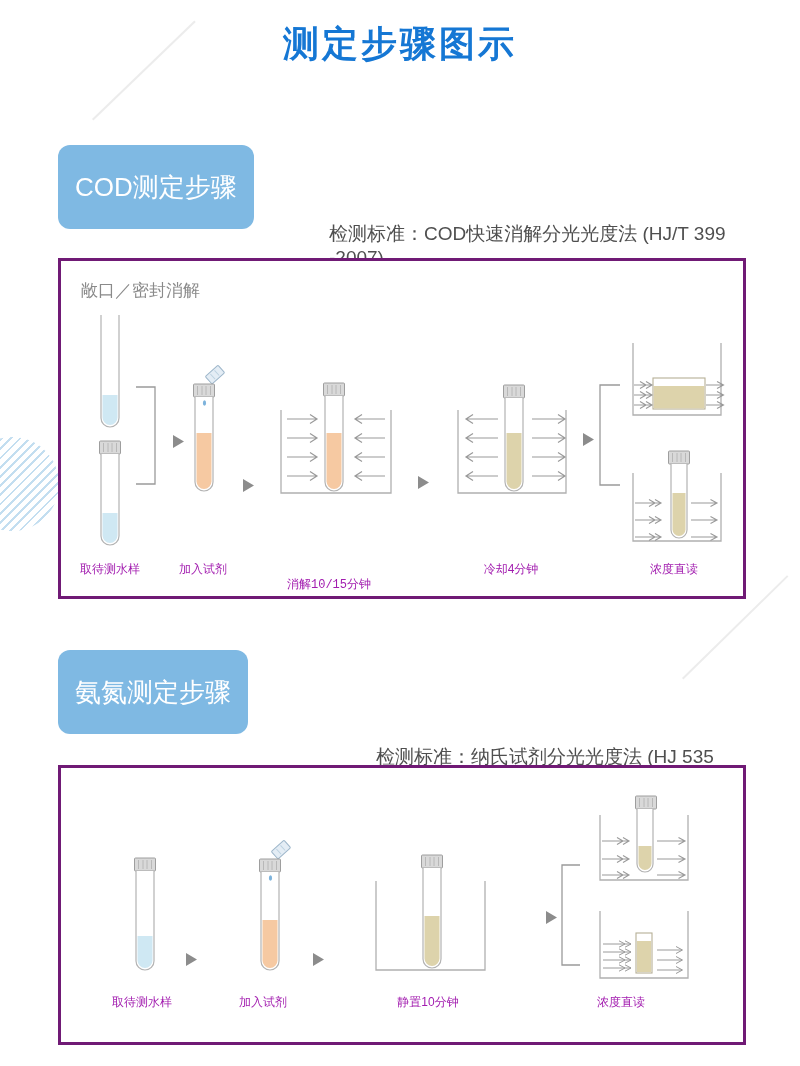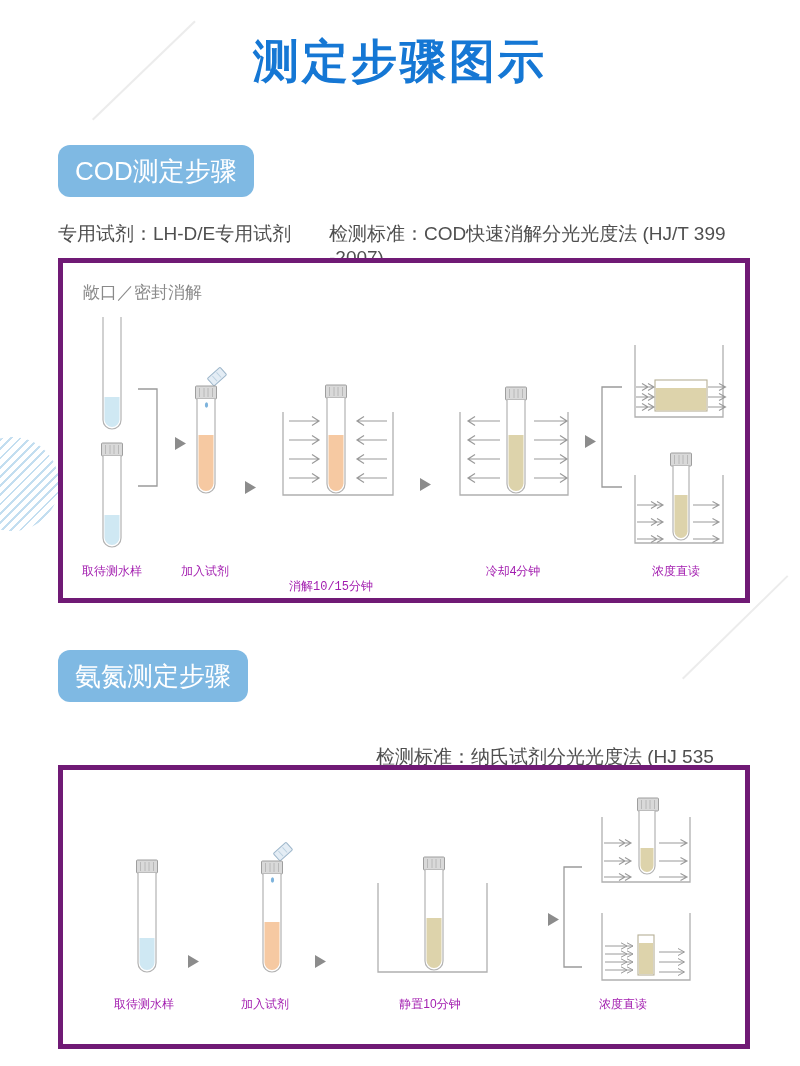--- a/index.html
+++ b/index.html
@@ -1,36 +1,36 @@
 <!DOCTYPE html>
 <html><head>
 <meta charset="utf-8">
 <style>
   html,body{margin:0;padding:0;}
   body{
     width:800px;height:1066px;position:relative;background:#ffffff;
     font-family:"Liberation Sans","DejaVu Sans",sans-serif;overflow:hidden;
   }
   .title{
-    position:absolute;top:31px;left:0;width:800px;text-align:center;
-    font-size:46px;font-weight:bold;color:#1577d4;letter-spacing:3px;
+    position:absolute;top:20px;left:0;width:800px;text-align:center;
+    font-size:36px;font-weight:bold;color:#1577d4;letter-spacing:3px;
   }
   .badge{
-    position:absolute;left:58px;height:52px;line-height:52px;padding:0 17px;
+    position:absolute;left:58px;height:52px;line-height:52px;padding:16px 17px;
     background:#7fb9e3;color:#ffffff;font-size:26px;border-radius:12px;
   }
   #badge-cod{top:145px;}
   #badge-nh3{top:643px;margin-top:7px;}
   .reagent-row{position:absolute;left:58px;width:684px;height:26px;font-size:19px;color:#4f4f4f;}
   #row-cod{top:221px;}
   #row-nh3{top:719px;}
   .standard{position:absolute;top:0;}
   #row-cod .standard{left:271px;}
   #row-nh3 .standard{left:318px;margin-top:25px;}
-  .diagram{position:absolute;left:58px;width:682px;border:5px solid #701a75;background:#fff;}
+  .diagram{position:absolute;left:58px;width:682px;border:3px solid #701a75;background:#fff;}
   #diagram-cod{top:258px;height:335px;}
   #diagram-nh3{top:765px;height:274px;}
   .diag{position:absolute;left:0;top:0;}
   .note{position:absolute;left:20px;top:18px;font-size:17px;color:#8a8a8a;}
   .step-label{position:absolute;transform:translateX(-50%);font-size:12px;color:#a21caf;white-space:nowrap;}
   .decor-circle{
     position:absolute;left:-35px;top:437px;width:94px;height:94px;border-radius:50%;
     background:repeating-linear-gradient(135deg,#c3def0 0 2px,rgba(0,0,0,0) 2px 6.5px);
   }
   .decor-line{position:absolute;border-top:2px solid #ececec;transform-origin:0 0;}
@@ -42,21 +42,20 @@
 
 <div class="decor-line" id="decor-line-top"></div>
 <div class="decor-line" id="decor-line-mid"></div>
 <div class="decor-circle"></div>
 
 <div class="title">测定步骤图示</div>
 
 <div class="badge" id="badge-cod">COD测定步骤</div>
 
 <div class="reagent-row" id="row-cod">
-  <span class="reagent">专用试剂：LH-D/E专用试剂</span>
   <span class="standard">检测标准：COD快速消解分光光度法 (HJ/T 399 -2007)</span>
 </div>
 
 <div class="diagram" id="diagram-cod">
   <svg class="diag" width="682" height="335" viewBox="0 0 682 335" xmlns="http://www.w3.org/2000/svg">
     <defs>
       <g id="cap">
         <rect x="0" y="0" width="21" height="13" rx="1" fill="#d9d9d9" stroke="#9e9e9e" stroke-width="1"></rect>
         <path d="M4,2 V11 M8.5,2 V11 M12.5,2 V11 M17,2 V11" stroke="#b8b8b8" stroke-width="1" fill="none"></path>
       </g>

